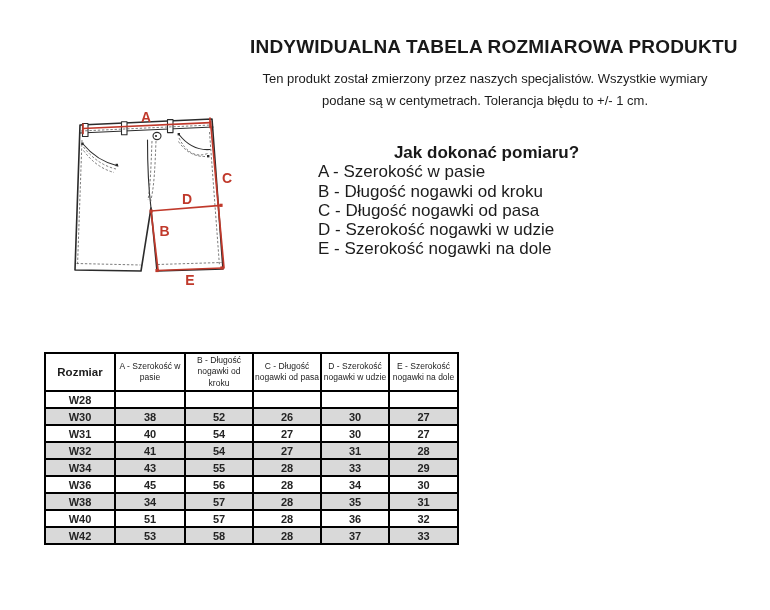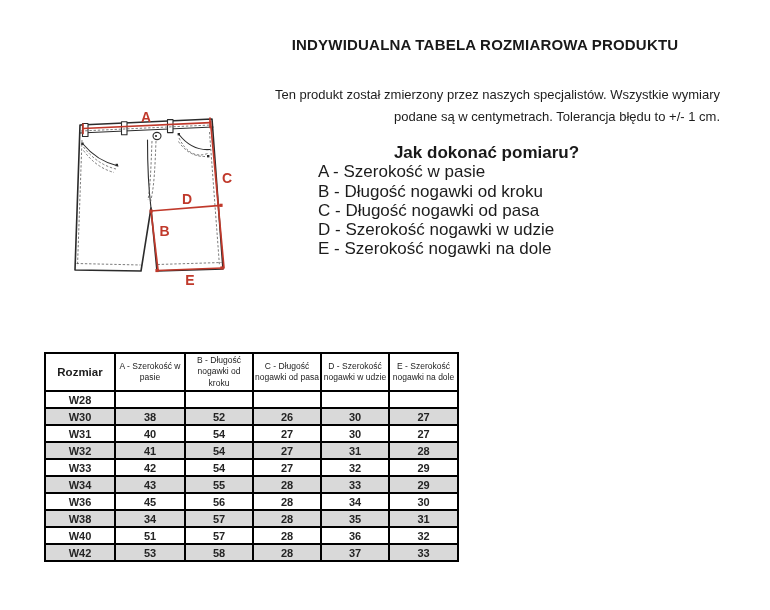--- a/index.html
+++ b/index.html
@@ -6,26 +6,26 @@
   .page{
     position:relative;
     width:770px;height:610px;
     background:#ffffff;
     font-family:"Liberation Sans","DejaVu Sans",sans-serif;
     color:#1f1f1f;
     overflow:hidden;
   }
   .doc-title{
     position:absolute;left:250px;top:36px;width:470px;
-    text-align:center;font-size:15px;font-weight:bold;
+    text-align:center;font-size:19px;font-weight:bold;
     letter-spacing:.2px;white-space:nowrap;color:#191919;
   }
   .intro{
-    position:absolute;left:250px;top:84px;width:470px;
-    text-align:right;font-size:13px;line-height:22px;color:#1c1c1c;
+    position:absolute;left:250px;top:68px;width:470px;
+    text-align:center;font-size:13px;line-height:22px;color:#1c1c1c;
   }
   .intro div{white-space:nowrap;}
   .howto{
     position:absolute;left:318px;top:143px;width:337px;
     font-size:17px;line-height:19.3px;color:#1c1c1c;
   }
   .howto-heading{font-weight:bold;text-align:center;color:#191919;}
   .m-item{text-align:left;}
   .diagram{position:absolute;left:55px;top:100px;width:185px;height:195px;}
   .size-table-wrap{position:absolute;left:44px;top:352px;}
@@ -174,28 +174,20 @@
             <td>27</td>
           </tr>
           <tr class="shaded">
             <td>W32</td>
             <td>41</td>
             <td>54</td>
             <td>27</td>
             <td>31</td>
             <td>28</td>
           </tr>
-          <tr>
-            <td>W33</td>
-            <td>42</td>
-            <td>54</td>
-            <td>27</td>
-            <td>32</td>
-            <td>29</td>
-          </tr>
           <tr class="shaded">
             <td>W34</td>
             <td>43</td>
             <td>55</td>
             <td>28</td>
             <td>33</td>
             <td>29</td>
           </tr>
           <tr>
             <td>W36</td>

